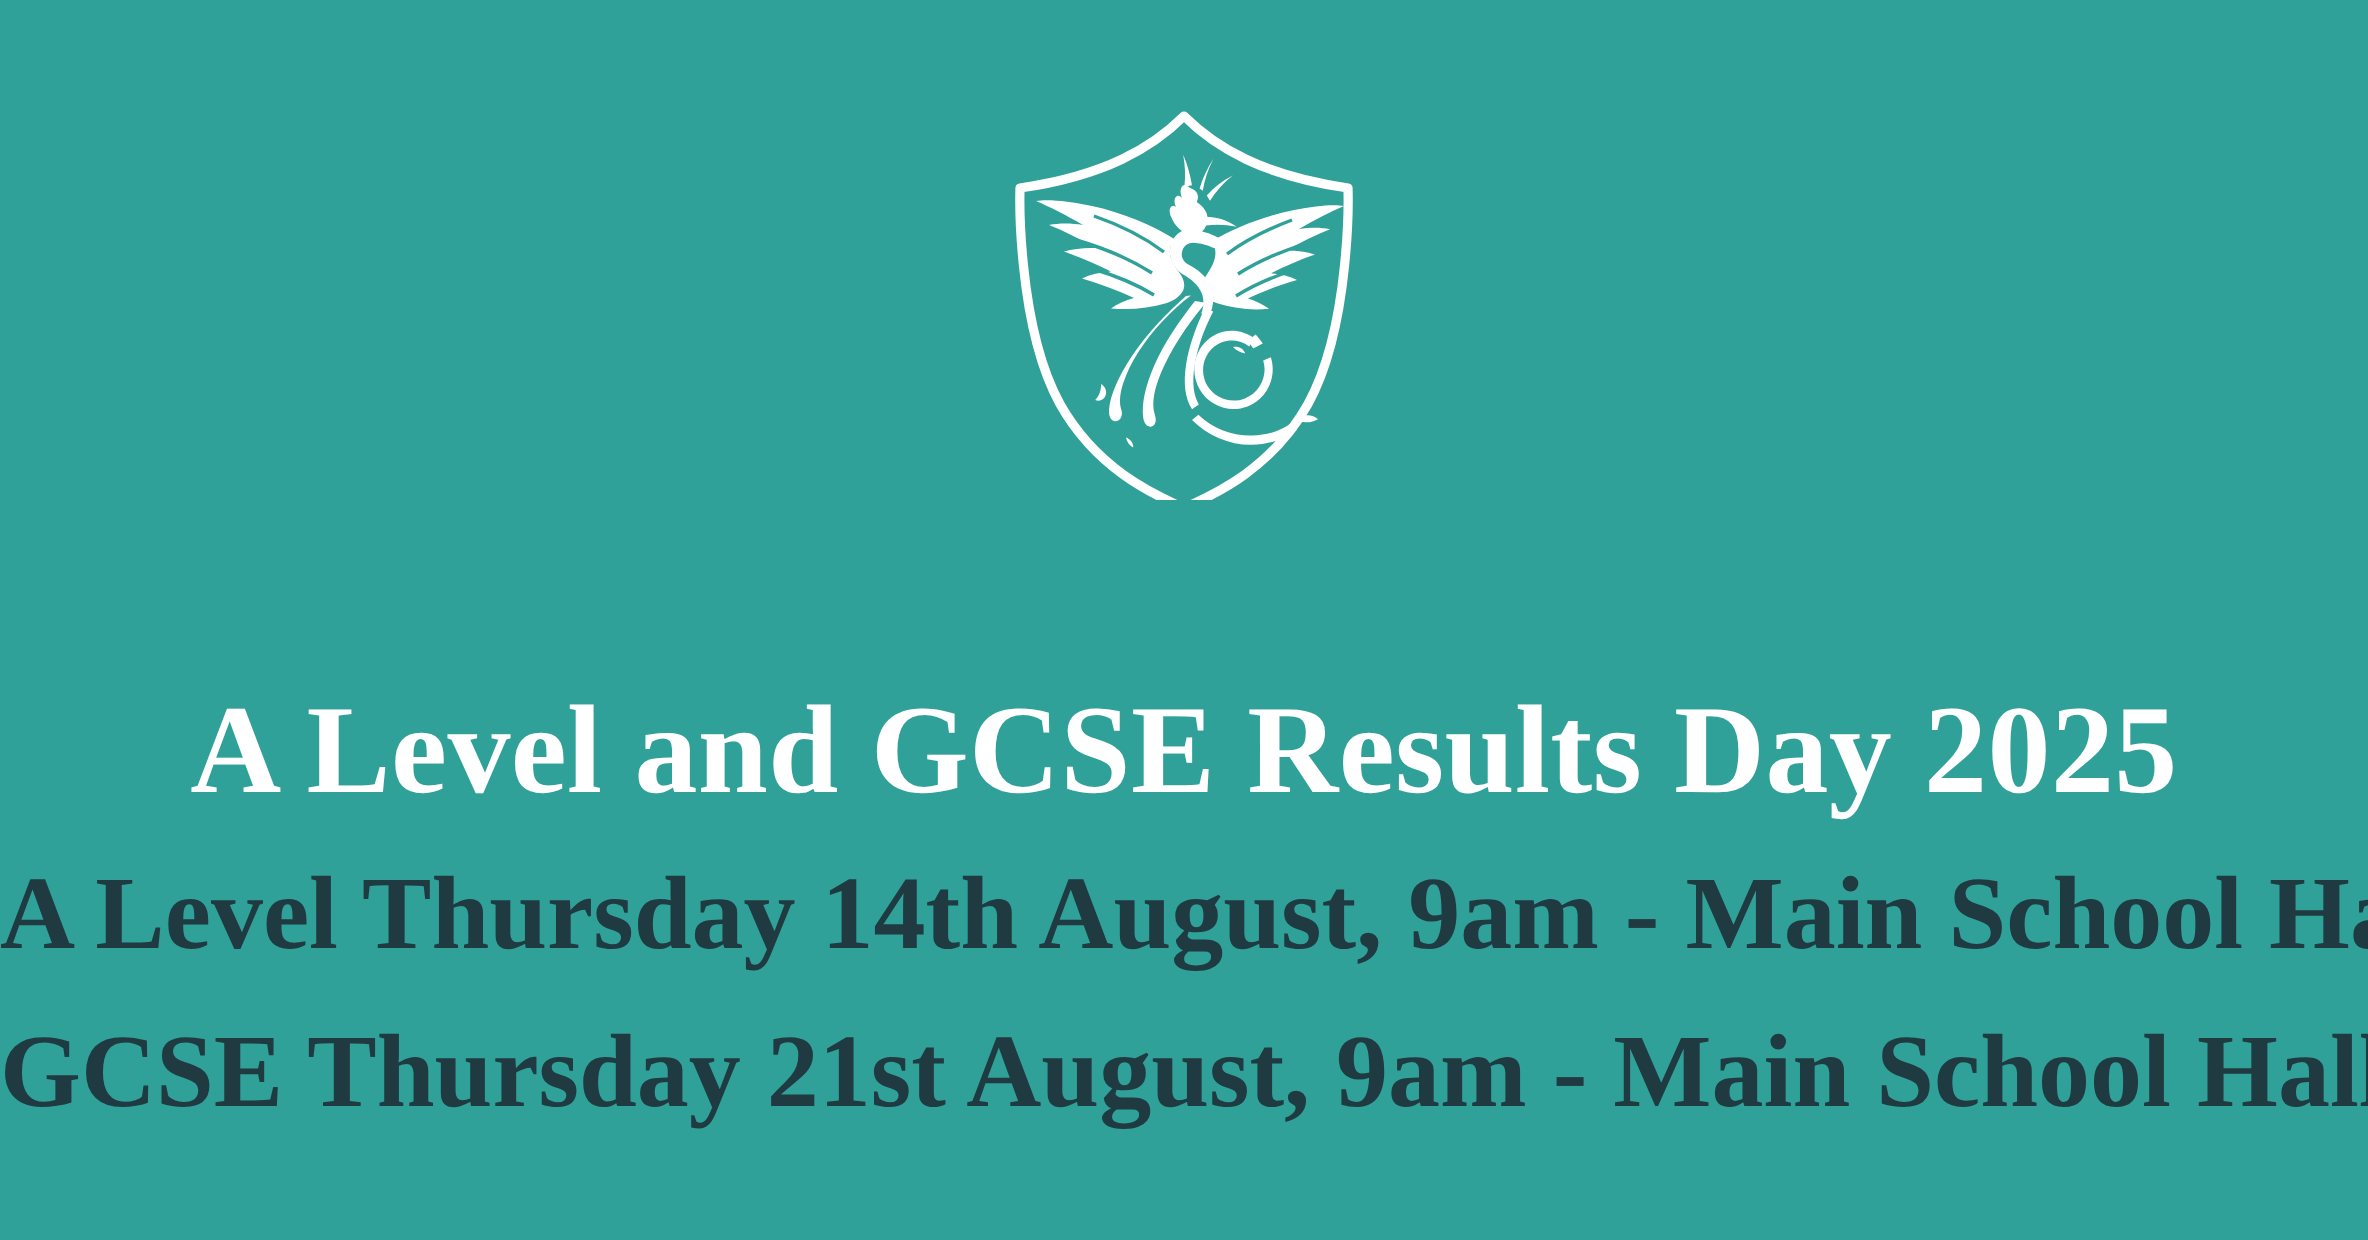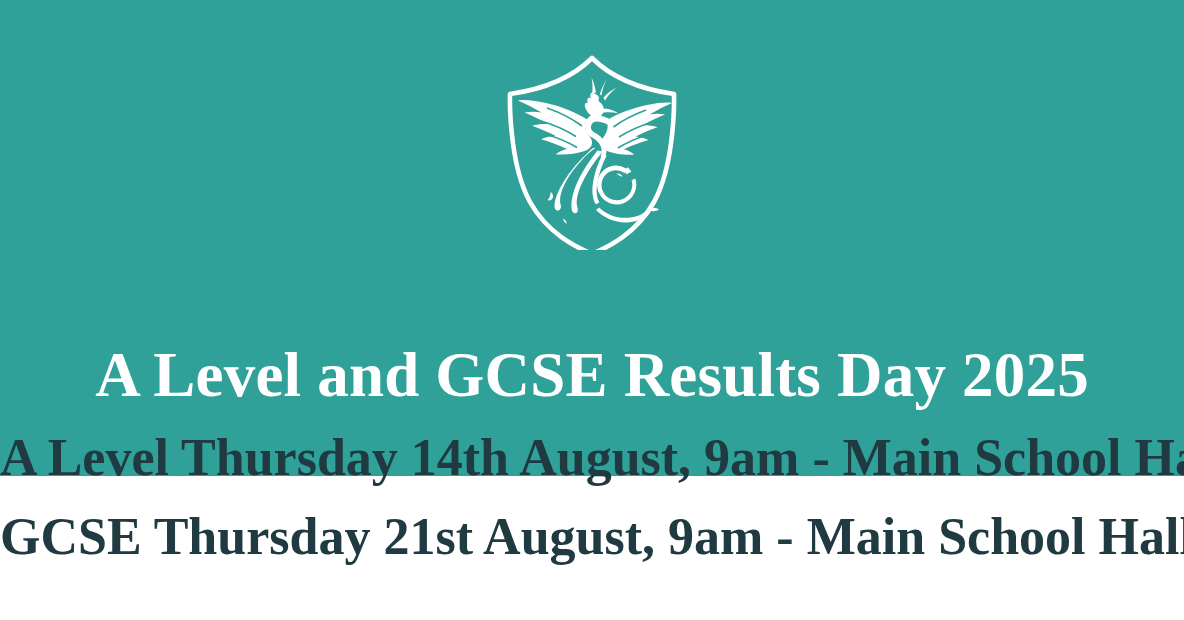--- a/index.html
+++ b/index.html
@@ -10,21 +10,21 @@
   body {
     width: 1184px;
     height: 620px;
     overflow: hidden;
     font-family: "Liberation Serif", "DejaVu Serif", serif;
   }
 
   .banner {
     position: relative;
     width: 1184px;
-    height: 476px;
+    height: 620px;
     background: #2fa199;
     box-sizing: border-box;
     display: flex;
     flex-direction: column;
     align-items: center;
   }
 
   
   .crest-wrap {
     position: absolute;

